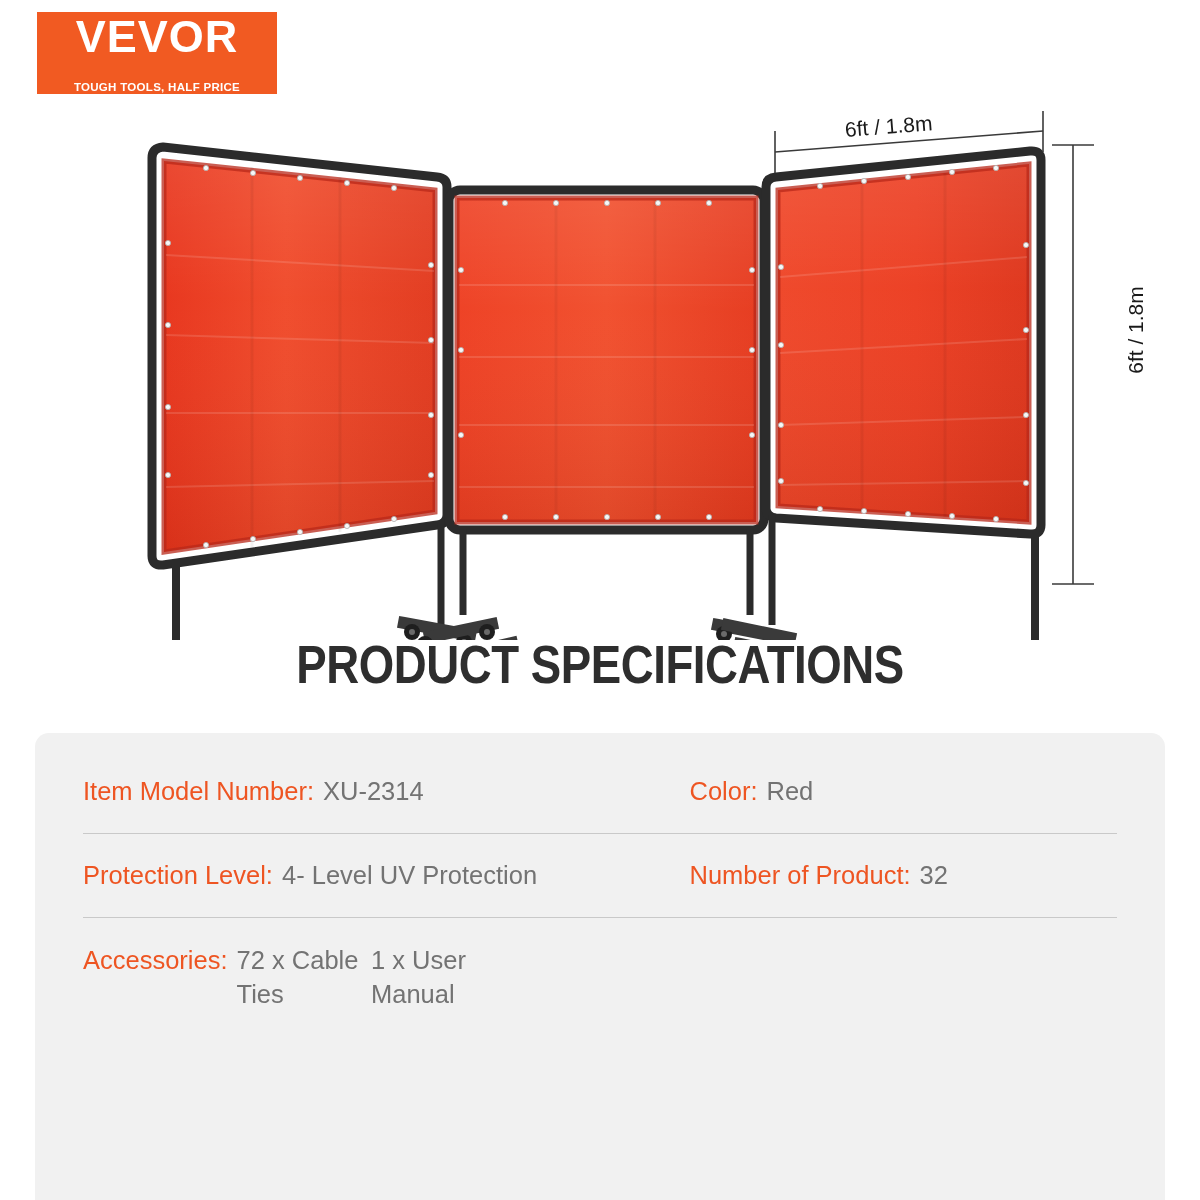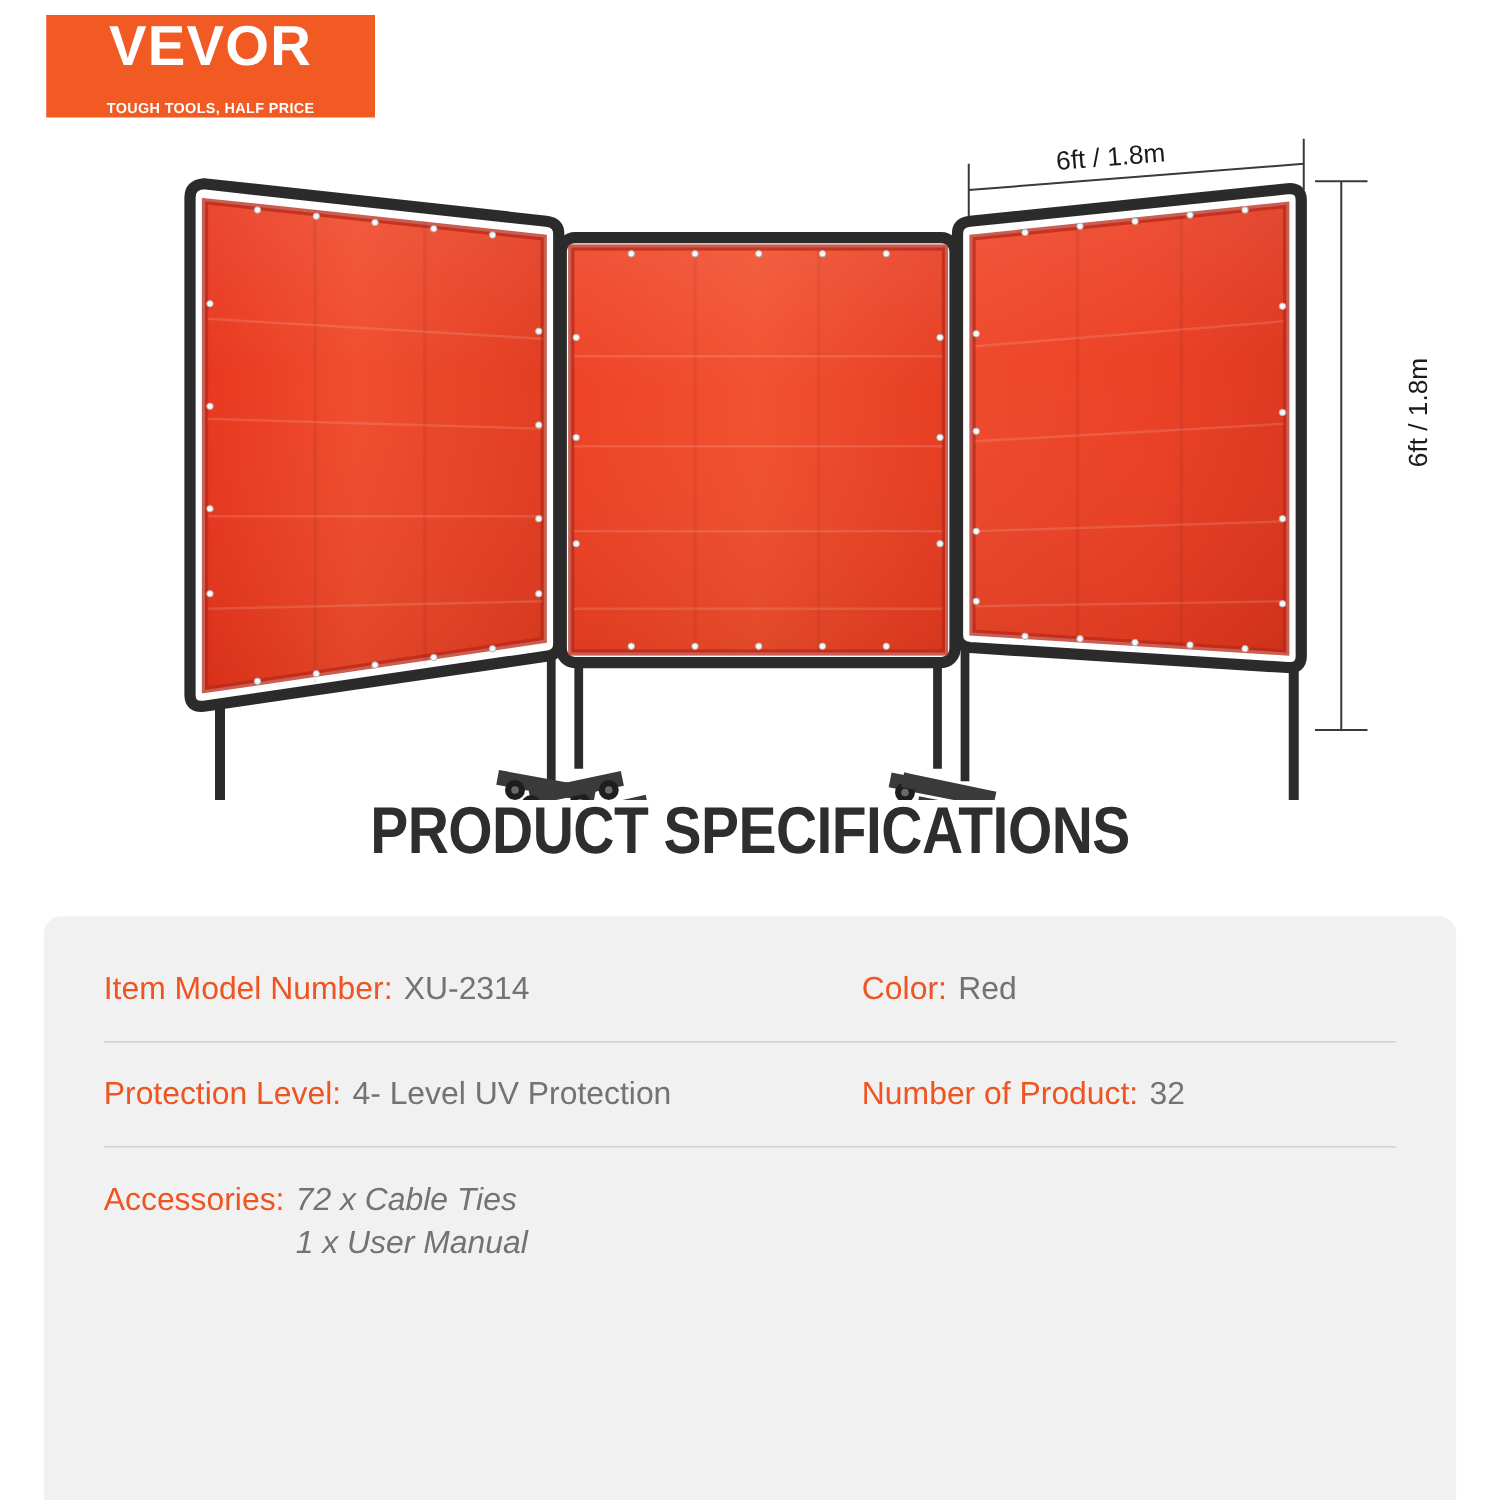--- a/index.html
+++ b/index.html
@@ -11,21 +11,21 @@
     font-family: "Liberation Sans", sans-serif;
     overflow: hidden;
     position: relative;
   }
 
   
   .logo {
     position: absolute;
     left: 37px;
     top: 12px;
-    width: 263px;
+    width: 240px;
     height: 82px;
     background: #F15A22;
     display: flex;
     flex-direction: column;
     align-items: center;
     justify-content: center;
   }
   .logo-word {
     color: #ffffff;
     font-weight: 800;
@@ -127,21 +127,21 @@
   .spec-key {
     color: #EE5522;
     white-space: nowrap;
     font-family: "Liberation Sans", sans-serif;
   }
   .spec-val {
     color: #737373;
     margin-left: 9px;
     font-family: "Liberation Sans", sans-serif;
   }
-  .spec-val.multiline { display: flex; flex-direction: column; font-style: italic; }
+  .spec-val.multiline { display: flex; flex-direction: row; }
   .spec-val.multiline span:nth-child(2) { text-align: left; }
 </style>
 </head>
 <body>
 
 <div class="logo">
   <div class="logo-word">VEVOR</div>
   <div class="logo-tag">TOUGH TOOLS, HALF PRICE</div>
 </div>
 

